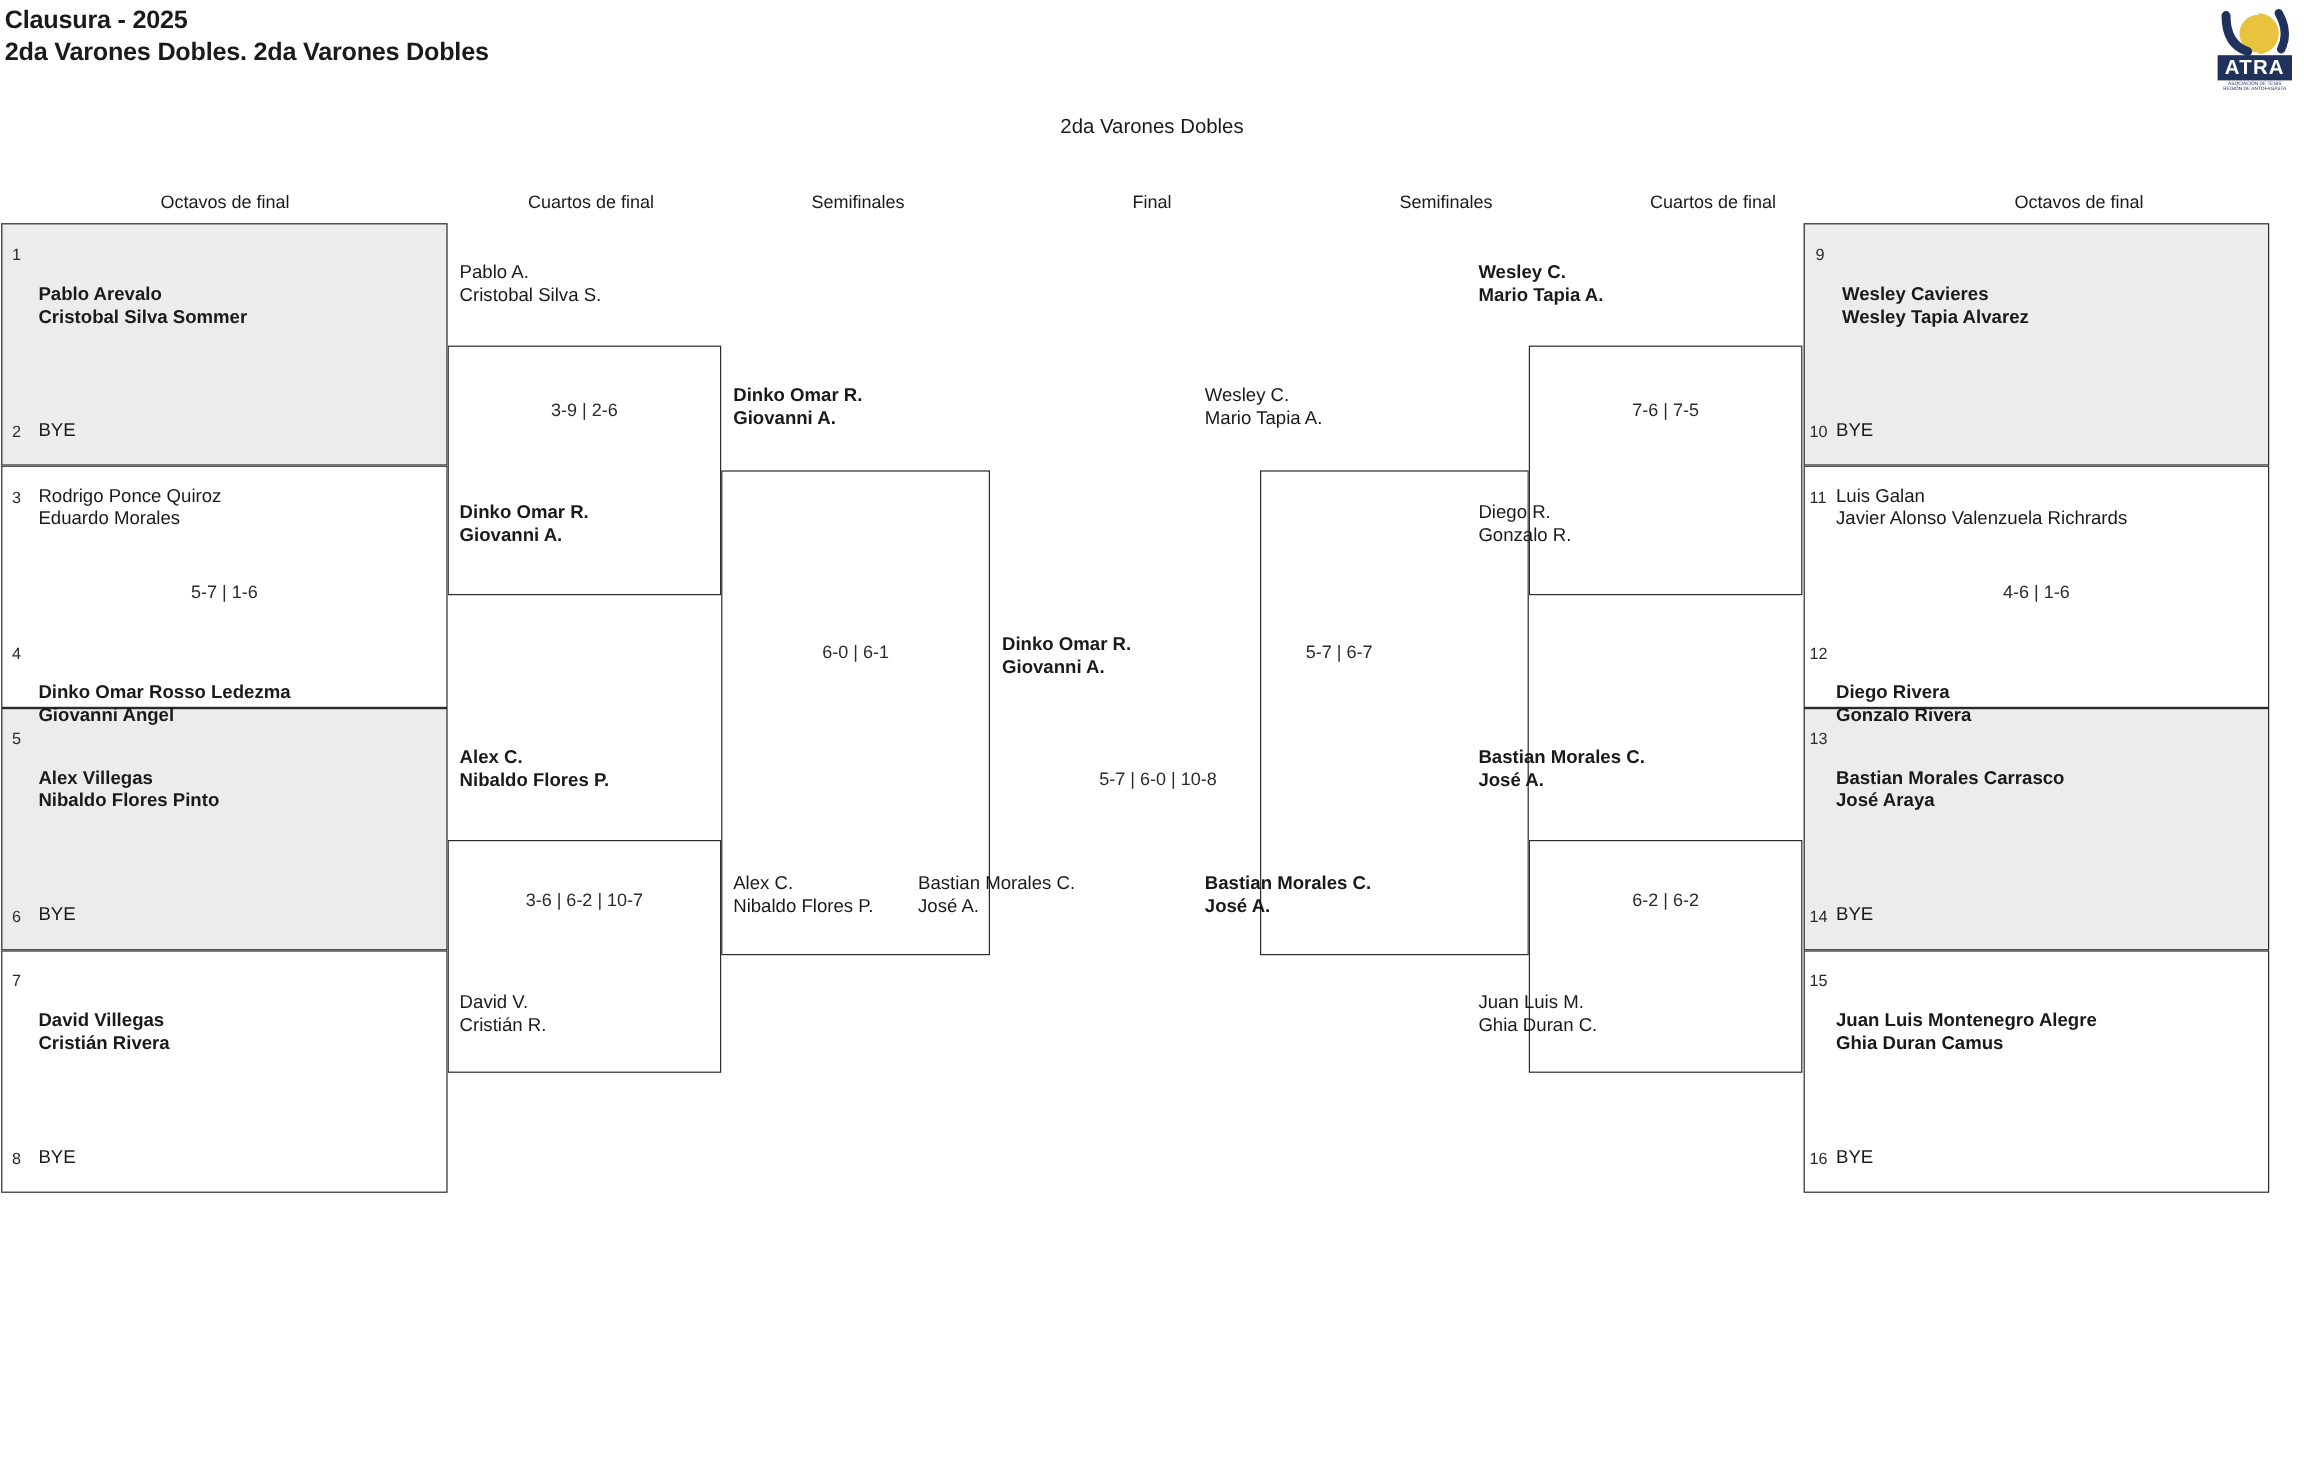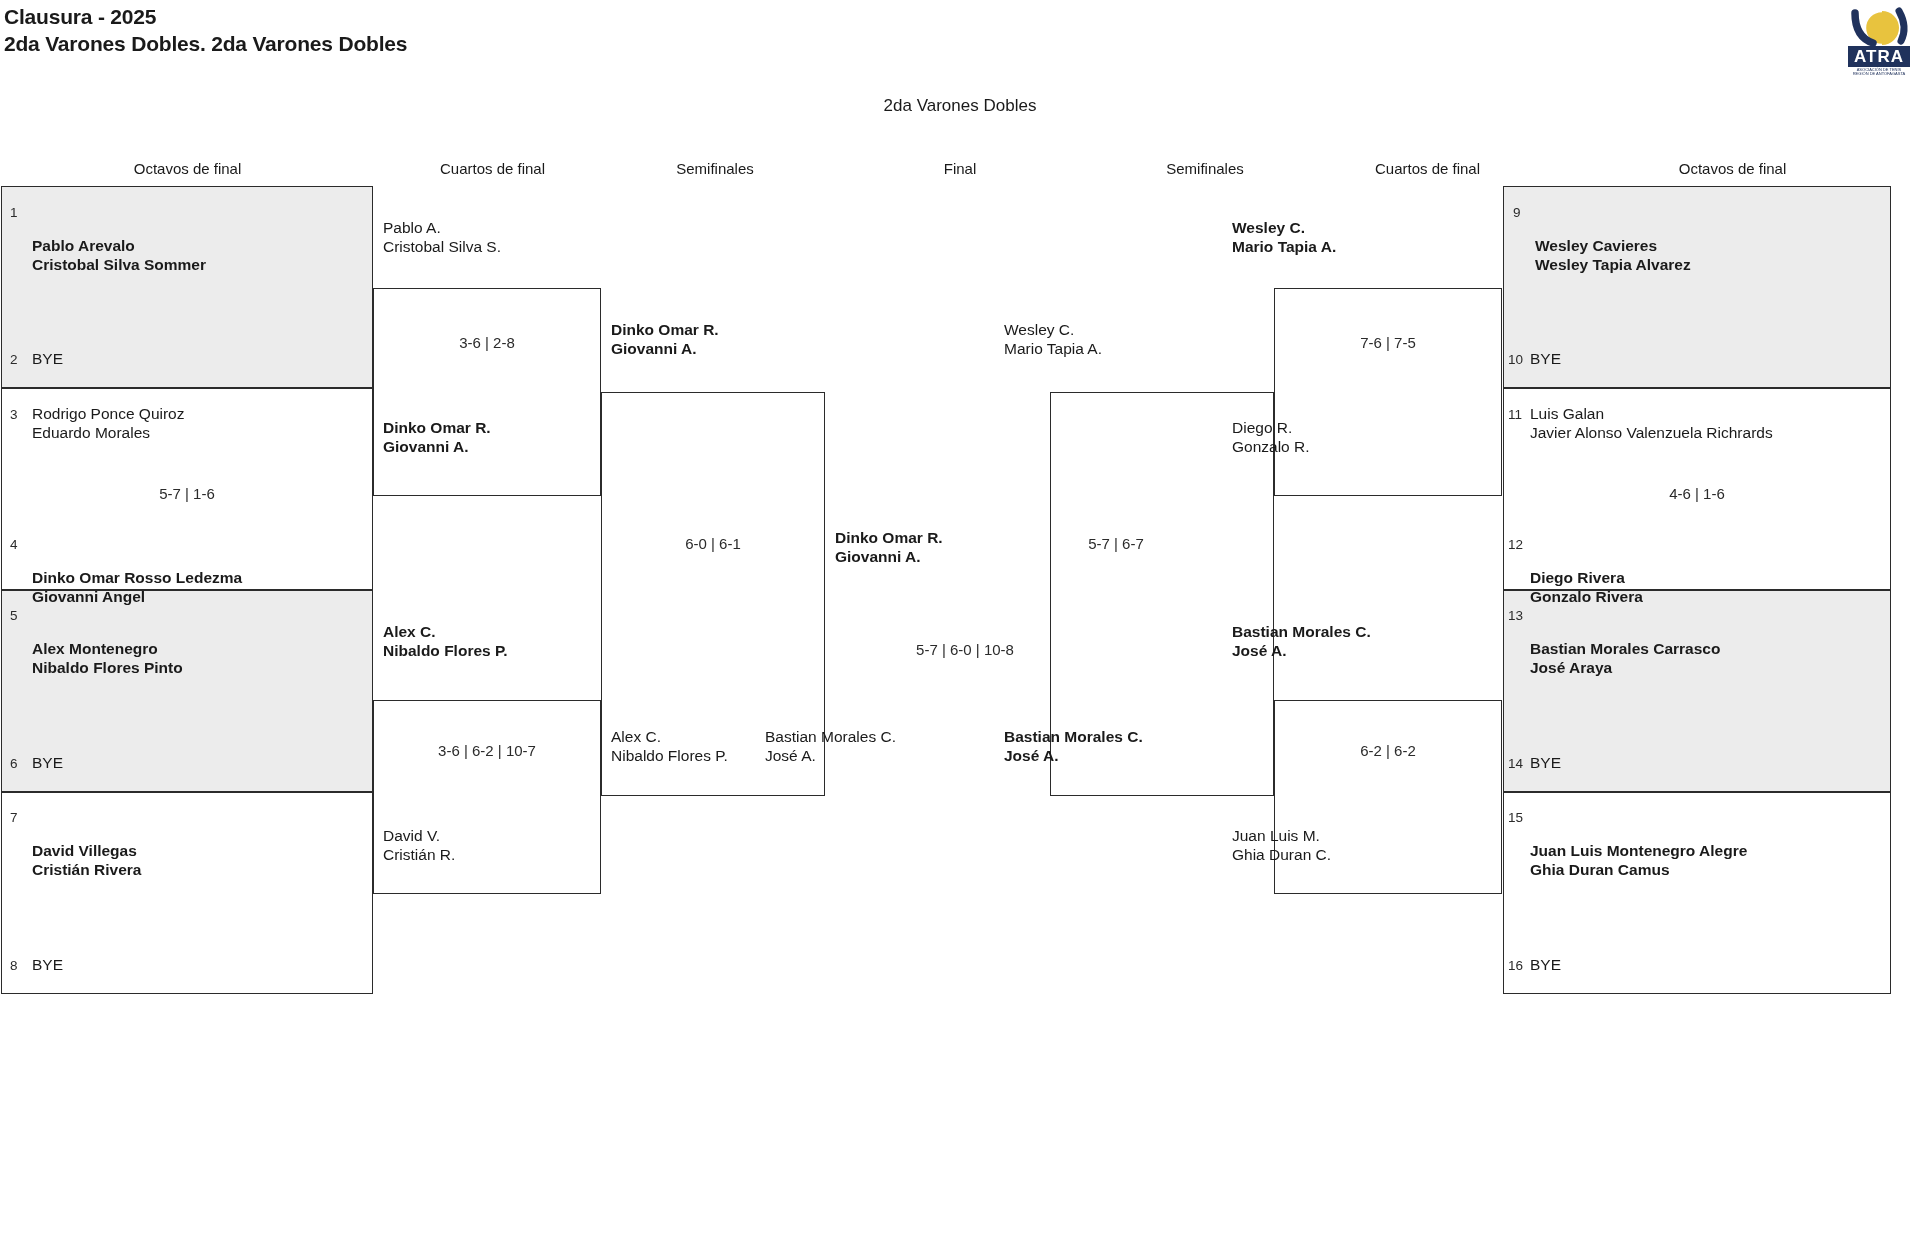--- a/index.html
+++ b/index.html
@@ -170,21 +170,21 @@
     <span class="sn">4</span>
     <span class="nm">
       <span>Dinko Omar Rosso Ledezma</span><br>
       <span>Giovanni Angel</span>
     </span>
   </div>
 
   <div class="seed-row bold" style="left:10px; top:605px; width:350px;">
     <span class="sn">5</span>
     <span class="nm">
-      <span>Alex Montenegro</span><br>
+      <span>Alex Villegas</span><br>
       <span>Nibaldo Flores Pinto</span>
     </span>
   </div>
   <div class="seed-row" style="left:10px; top:753px; width:350px;">
     <span class="sn">6</span>
     <span class="nm">
       <span>BYE</span>
     </span>
   </div>
 
@@ -202,21 +202,21 @@
     </span>
   </div>
 
   <div class="bx" style="left:373px; top:288px; width:228px; height:208px;"></div>
   <div class="bx" style="left:373px; top:700px; width:228px; height:194px;"></div>
 
   <div class="nmlabel" style="left:383px; top:218px;">
     <span>Pablo A.</span><br>
     <span>Cristobal Silva S.</span>
   </div>
-  <div class="score" style="left:373px; top:334px; width:228px;">3-6 | 2-8</div>
+  <div class="score" style="left:373px; top:334px; width:228px;">3-9 | 2-6</div>
   <div class="nmlabel bold" style="left:383px; top:418px;">
     <span>Dinko Omar R.</span><br>
     <span>Giovanni A.</span>
   </div>
 
   <div class="nmlabel bold" style="left:383px; top:622px;">
     <span>Alex C.</span><br>
     <span>Nibaldo Flores P.</span>
   </div>
   <div class="score" style="left:373px; top:742px; width:228px;">3-6 | 6-2 | 10-7</div>

